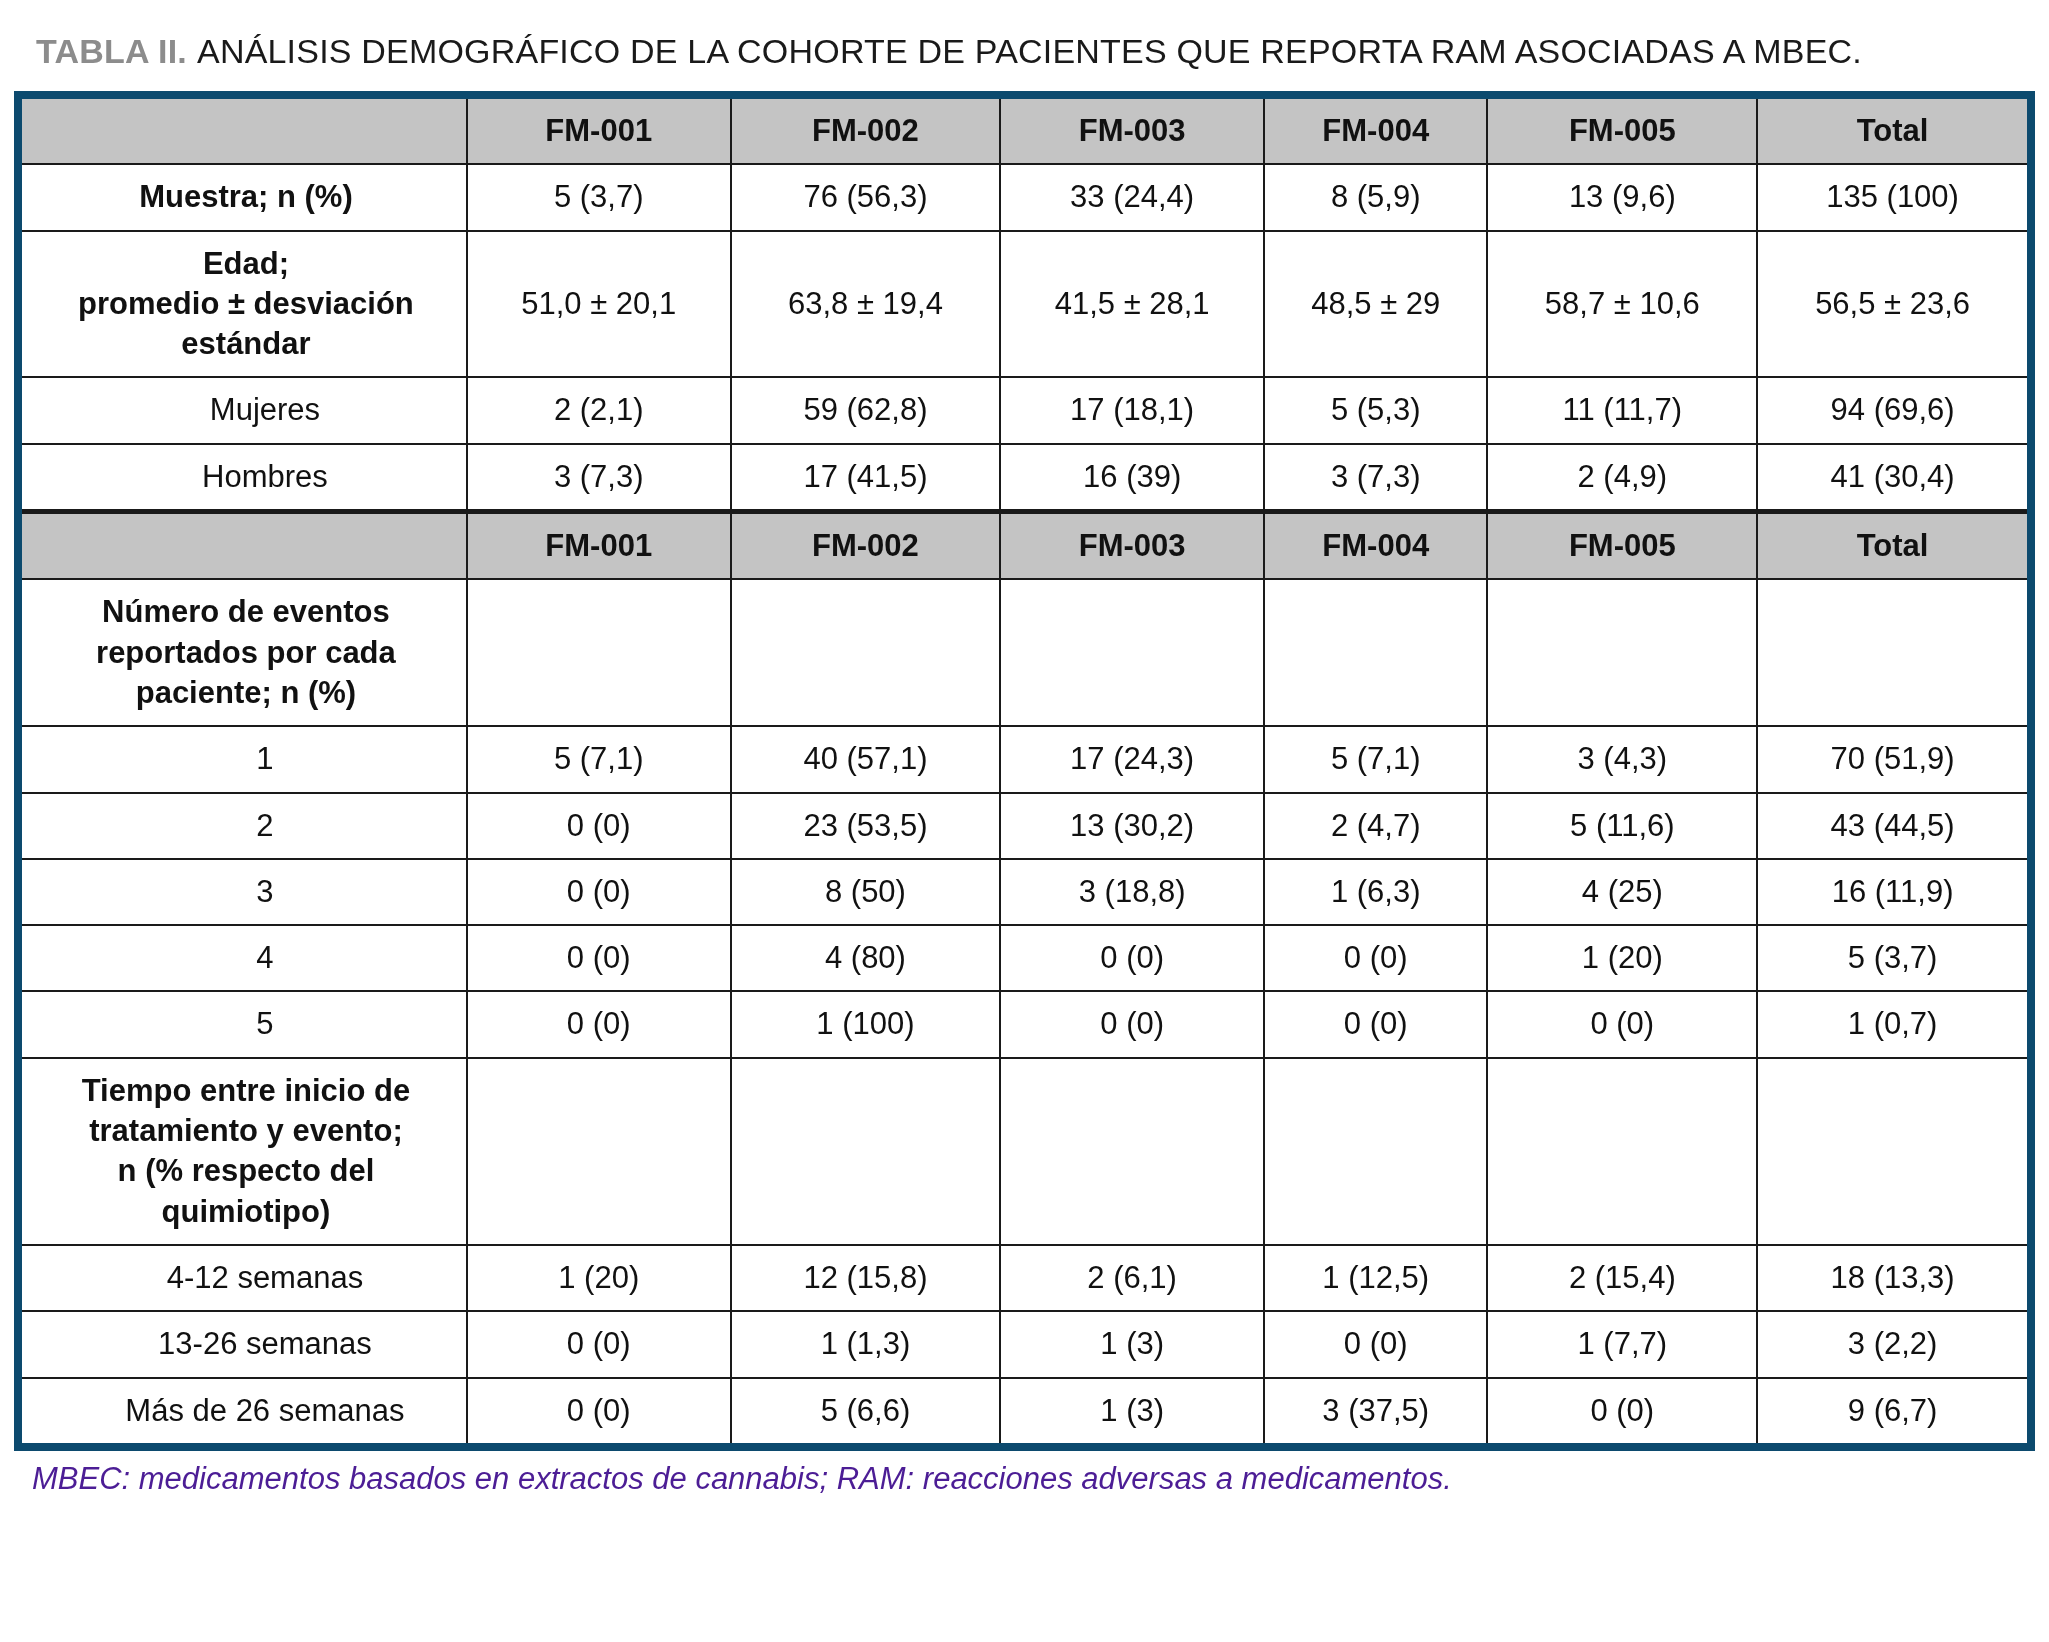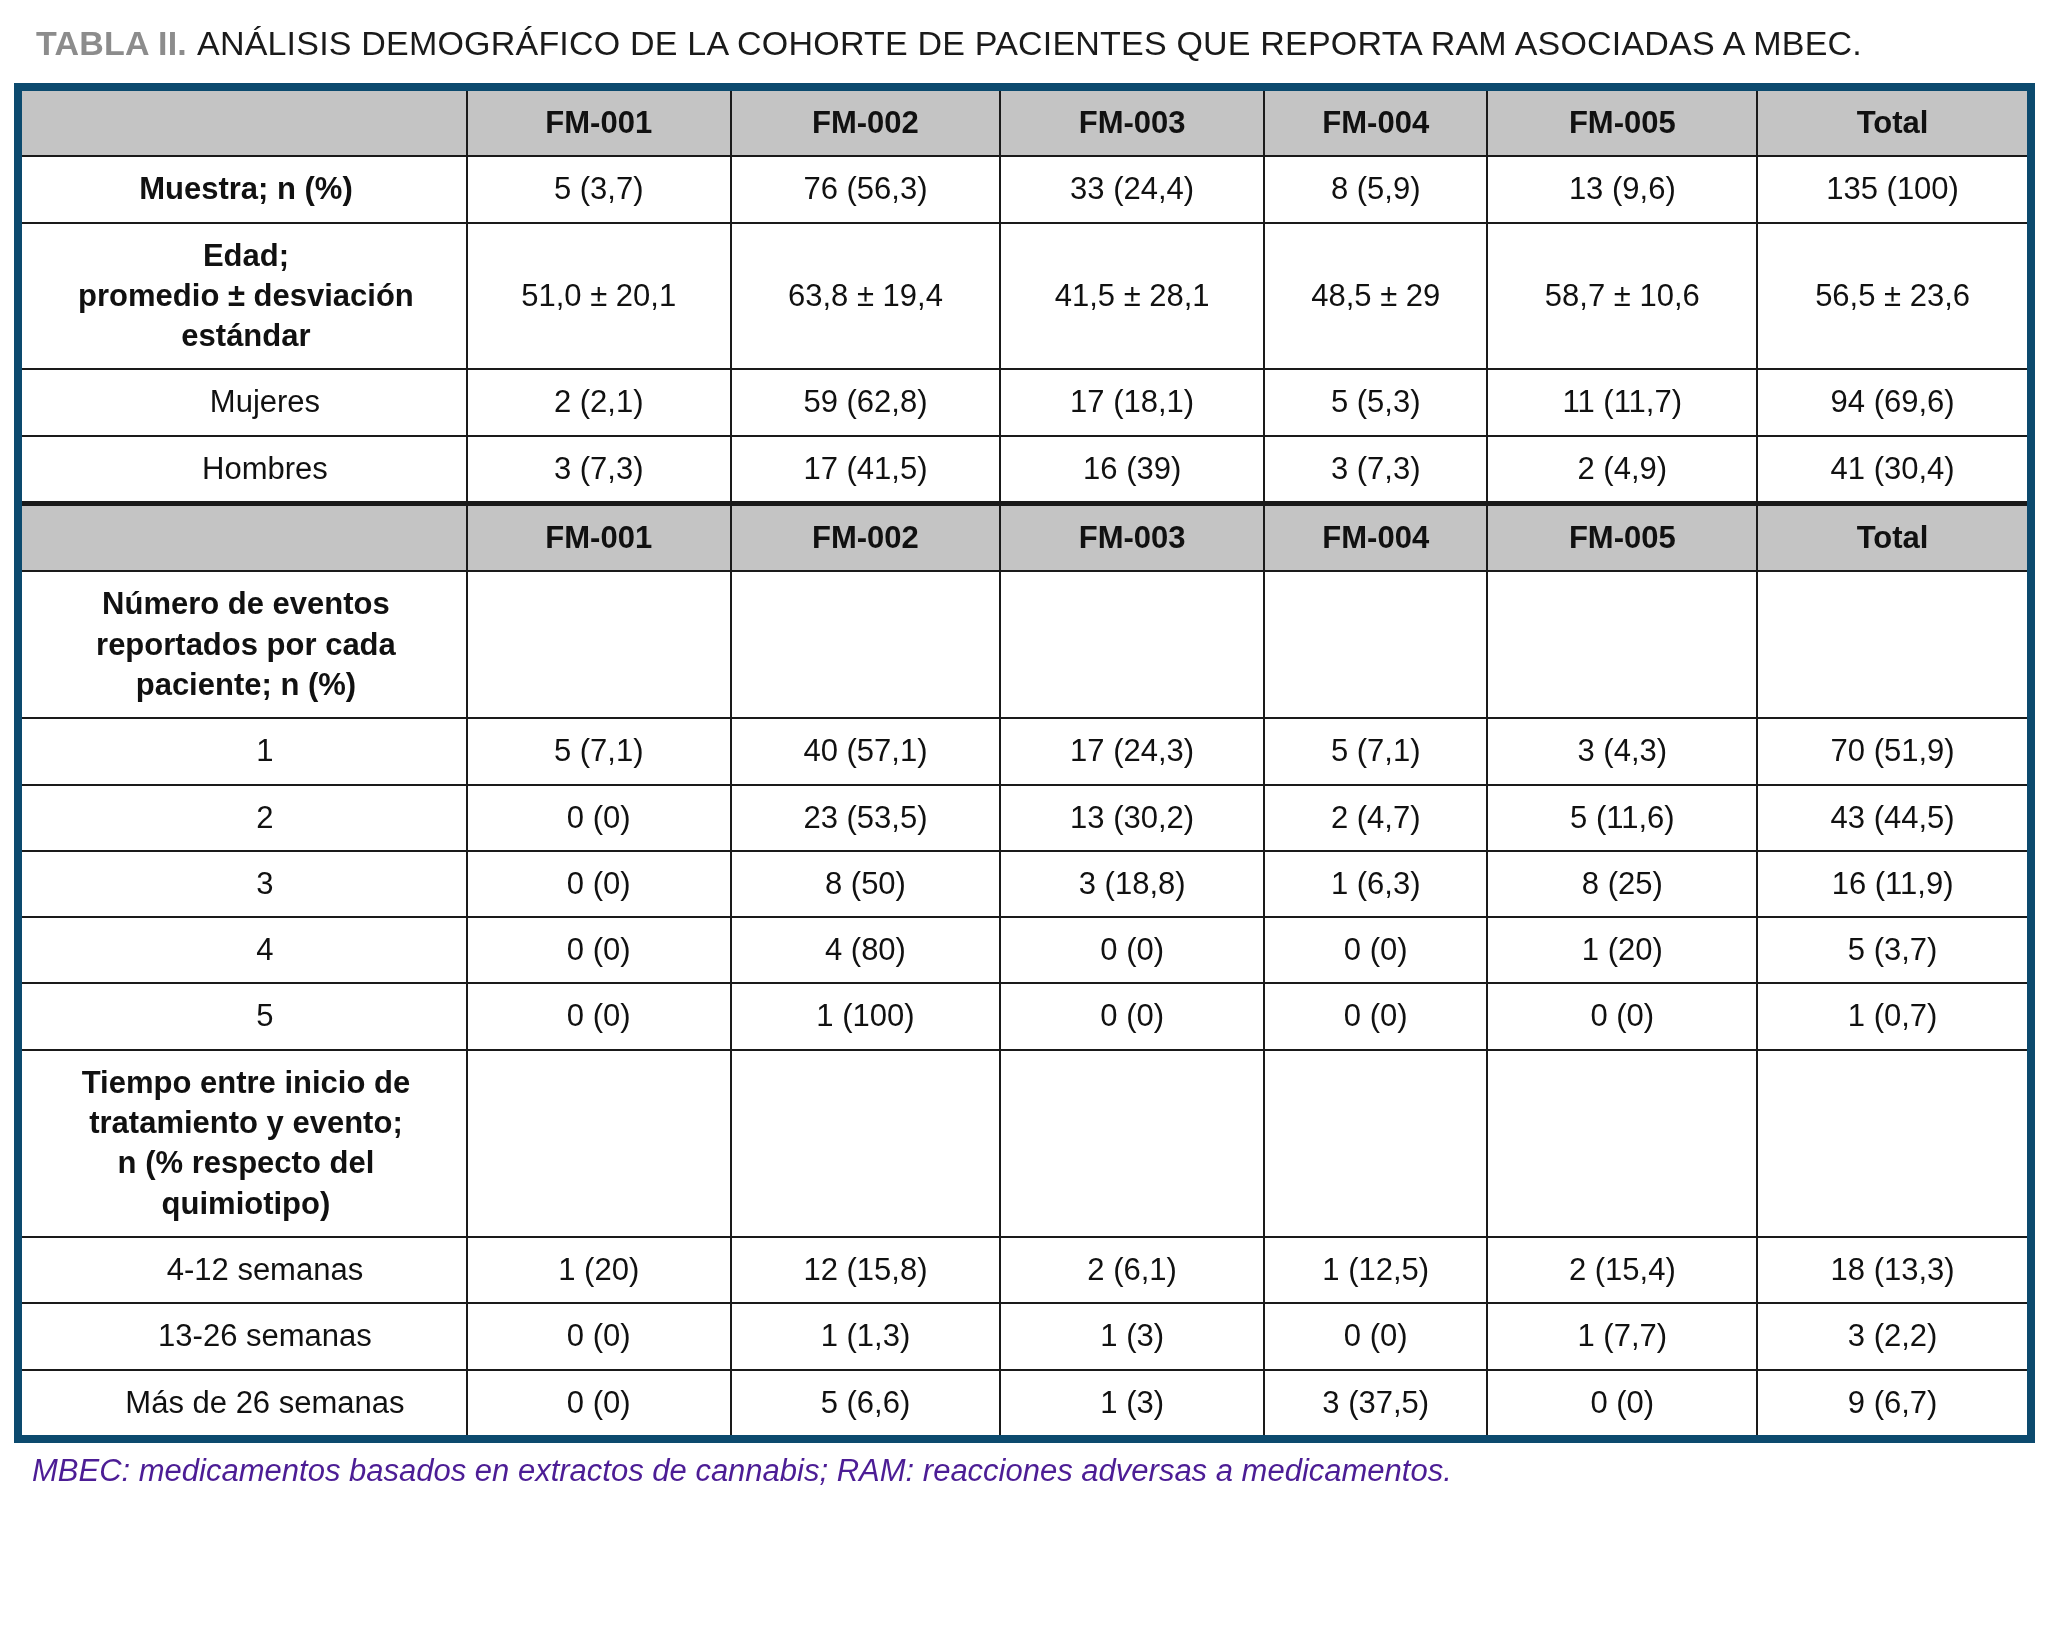--- a/index.html
+++ b/index.html
@@ -13,21 +13,21 @@
   .page {
     width: 2049px;
     height: 1642px;
     padding: 24px 14px 0 14px;
     overflow: hidden;
     background: #ffffff;
   }
   .title {
     font-size: 34px;
     letter-spacing: 0.2px;
-    margin: 0 0 20px 22px;
+    margin: 8px 0 20px 22px;
     white-space: nowrap;
   }
   .title-label {
     font-weight: bold;
     color: #8c8c8c;
     margin-right: 10px;
   }
   .title-text {
     color: #1a1a1a;
     font-weight: 400;
@@ -173,21 +173,21 @@
           <td class="value-cell">2 (4,7)</td>
           <td class="value-cell">5 (11,6)</td>
           <td class="value-cell">43 (44,5)</td>
         </tr>
         <tr>
           <td class="label-cell indent">3</td>
           <td class="value-cell">0 (0)</td>
           <td class="value-cell">8 (50)</td>
           <td class="value-cell">3 (18,8)</td>
           <td class="value-cell">1 (6,3)</td>
-          <td class="value-cell">8 (25)</td>
+          <td class="value-cell">4 (25)</td>
           <td class="value-cell">16 (11,9)</td>
         </tr>
         <tr>
           <td class="label-cell indent">4</td>
           <td class="value-cell">0 (0)</td>
           <td class="value-cell">4 (80)</td>
           <td class="value-cell">0 (0)</td>
           <td class="value-cell">0 (0)</td>
           <td class="value-cell">1 (20)</td>
           <td class="value-cell">5 (3,7)</td>

